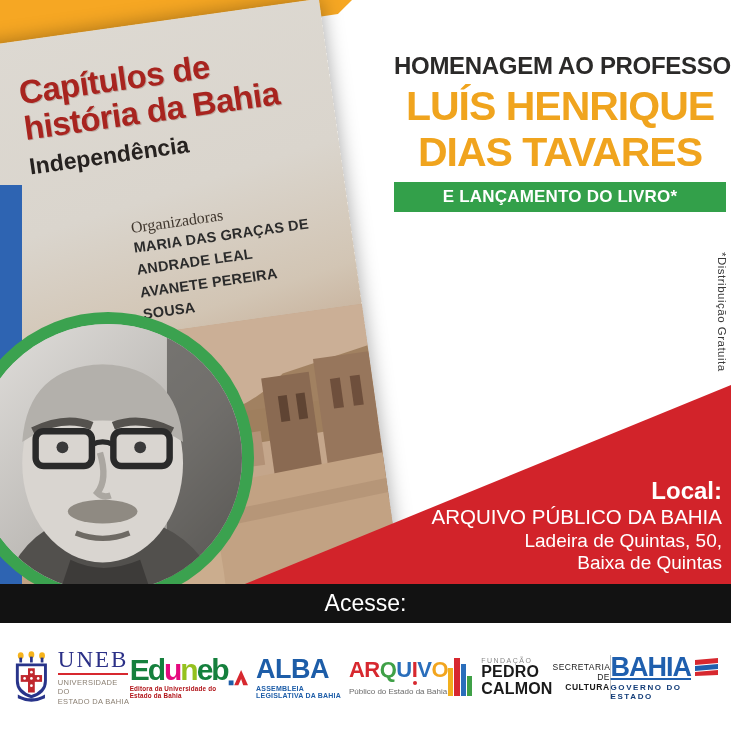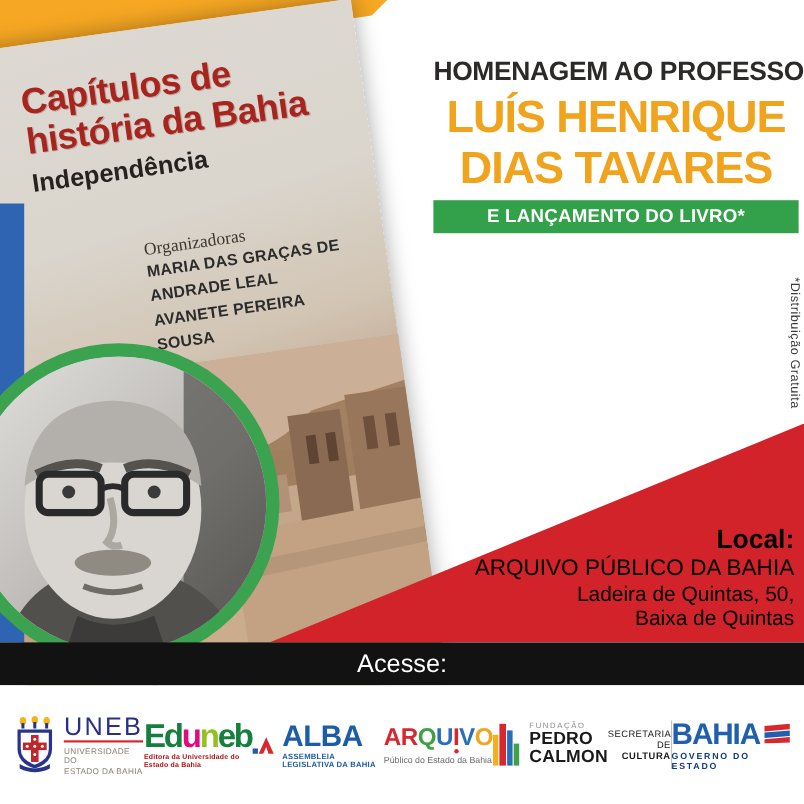--- a/index.html
+++ b/index.html
@@ -31,21 +31,21 @@
     position:absolute;left:-38px;top:312px;width:268px;height:268px;z-index:6;
     border:12px solid #3BA24F;border-radius:50%;overflow:hidden;background:#cfccc9;
   }
   .portrait svg{display:block;width:100%;height:100%;}
   
   .red-corner{
     position:absolute;left:0;top:385px;width:731px;height:199px;z-index:5;
     background:#D2232A;
     clip-path:polygon(100% 0,100% 100%,33.5% 100%);
   }
-  .location{position:absolute;right:9px;top:92px;text-align:right;color:#000000;line-height:1.18;}
+  .location{position:absolute;right:9px;top:92px;text-align:right;color:#ffffff;line-height:1.18;}
   .location-label{font-size:24px;font-weight:bold;}
   .location-venue{font-size:20.5px;}
   .location-address{font-size:19px;}
   
   .right-col{position:absolute;left:394px;top:52px;width:332px;z-index:6;text-align:center;}
   .eyebrow{font-size:24px;font-weight:bold;color:#2B2A29;letter-spacing:-0.3px;white-space:nowrap;}
   .prof-name{font-size:41px;font-weight:800;color:#F0A41E;line-height:0.98;letter-spacing:-1px;white-space:nowrap;margin-top:6px;}
   .green-banner{margin-top:10px;background:#33A04A;color:#ffffff;font-weight:bold;font-size:17px;
     padding:5px 0;letter-spacing:0.2px;}
   
@@ -62,21 +62,21 @@
   
   .web-bar{position:absolute;left:0;top:584px;width:731px;height:39px;background:#121212;z-index:10;
     display:flex;align-items:center;justify-content:center;color:#ffffff;}
   .web-prefix{font-size:23px;}
   .web-url{font-size:25px;font-weight:bold;margin-left:6px;}
   
   .footer{position:absolute;left:0;top:623px;width:731px;height:108px;background:#ffffff;z-index:10;
     display:flex;align-items:center;justify-content:space-between;padding:0 12px;box-sizing:border-box;}
   .logo{display:flex;align-items:center;}
   .logo .col{display:flex;flex-direction:column;align-items:flex-start;}
-  .uneb-name{font-family:Liberation Sans, sans-serif;font-size:23px;color:#2B3087;letter-spacing:2px;
+  .uneb-name{font-family:Liberation Serif, serif;font-size:23px;color:#2B3087;letter-spacing:2px;
     border-bottom:2px solid #D7282F;line-height:1.05;padding-bottom:1px;}
   .uneb-cap{font-size:7.5px;color:#8A7F72;margin-top:3px;line-height:1.25;letter-spacing:0.3px;}
   .eduneb-word{font-size:30px;font-weight:800;line-height:0.9;letter-spacing:-2px;}
   .eduneb-word .blk{color:#15803d;}
   .eduneb-word .pink{color:#E5097F;}
   .eduneb-word .grn{color:#95C11F;}
   .eduneb-cap{font-size:6.3px;font-weight:bold;color:#B01116;margin-top:2px;letter-spacing:0.2px;}
   .alba-name{font-size:27px;font-weight:800;color:#1D5DA8;line-height:1;letter-spacing:-0.5px;}
   .alba-cap{font-size:7px;font-weight:bold;color:#1D5DA8;margin-top:2px;letter-spacing:0.2px;}
   .arq-word{font-size:22px;font-weight:800;line-height:1;letter-spacing:-0.5px;display:flex;}
@@ -86,21 +86,21 @@
   .arq-i::after{content:'';position:absolute;left:50%;transform:translateX(-50%);bottom:-4px;
     width:4px;height:4px;border-radius:50%;background:#D7282F;}
   .arq-cap{font-size:8px;color:#6B6B6B;margin-top:6px;}
   .pc-eyebrow{font-size:7px;color:#8A8A8A;letter-spacing:1.5px;}
   .pc-name{font-size:16px;font-weight:800;color:#1A1A1A;line-height:1.02;letter-spacing:0.2px;}
   .sec-col{text-align:right;}
   .sec-l1{font-size:8.5px;color:#1A1A1A;letter-spacing:0.4px;}
   .sec-l2{font-size:8.5px;font-weight:800;color:#1A1A1A;letter-spacing:0.6px;}
   .footer-divider{width:1px;height:44px;background:#C3C3C3;}
   .bahia-row{display:flex;align-items:center;}
-  .bahia-name{font-size:27px;font-weight:800;color:#1F5FAE;letter-spacing:-1px;line-height:1;}
+  .bahia-name{font-size:27px;font-weight:800;color:#1F5FAE;letter-spacing:-1px;line-height:1;text-decoration:underline;}
   .bahia-cap{font-size:8px;font-weight:bold;color:#123C78;letter-spacing:1.6px;margin-top:2px;}
   .icon-gap{margin-right:7px;}
 </style>
 </head>
 <body>
 
 <div class="poster">
 
   <div class="band-yellow-fill"></div>
   <div class="stripe-blue"></div>

